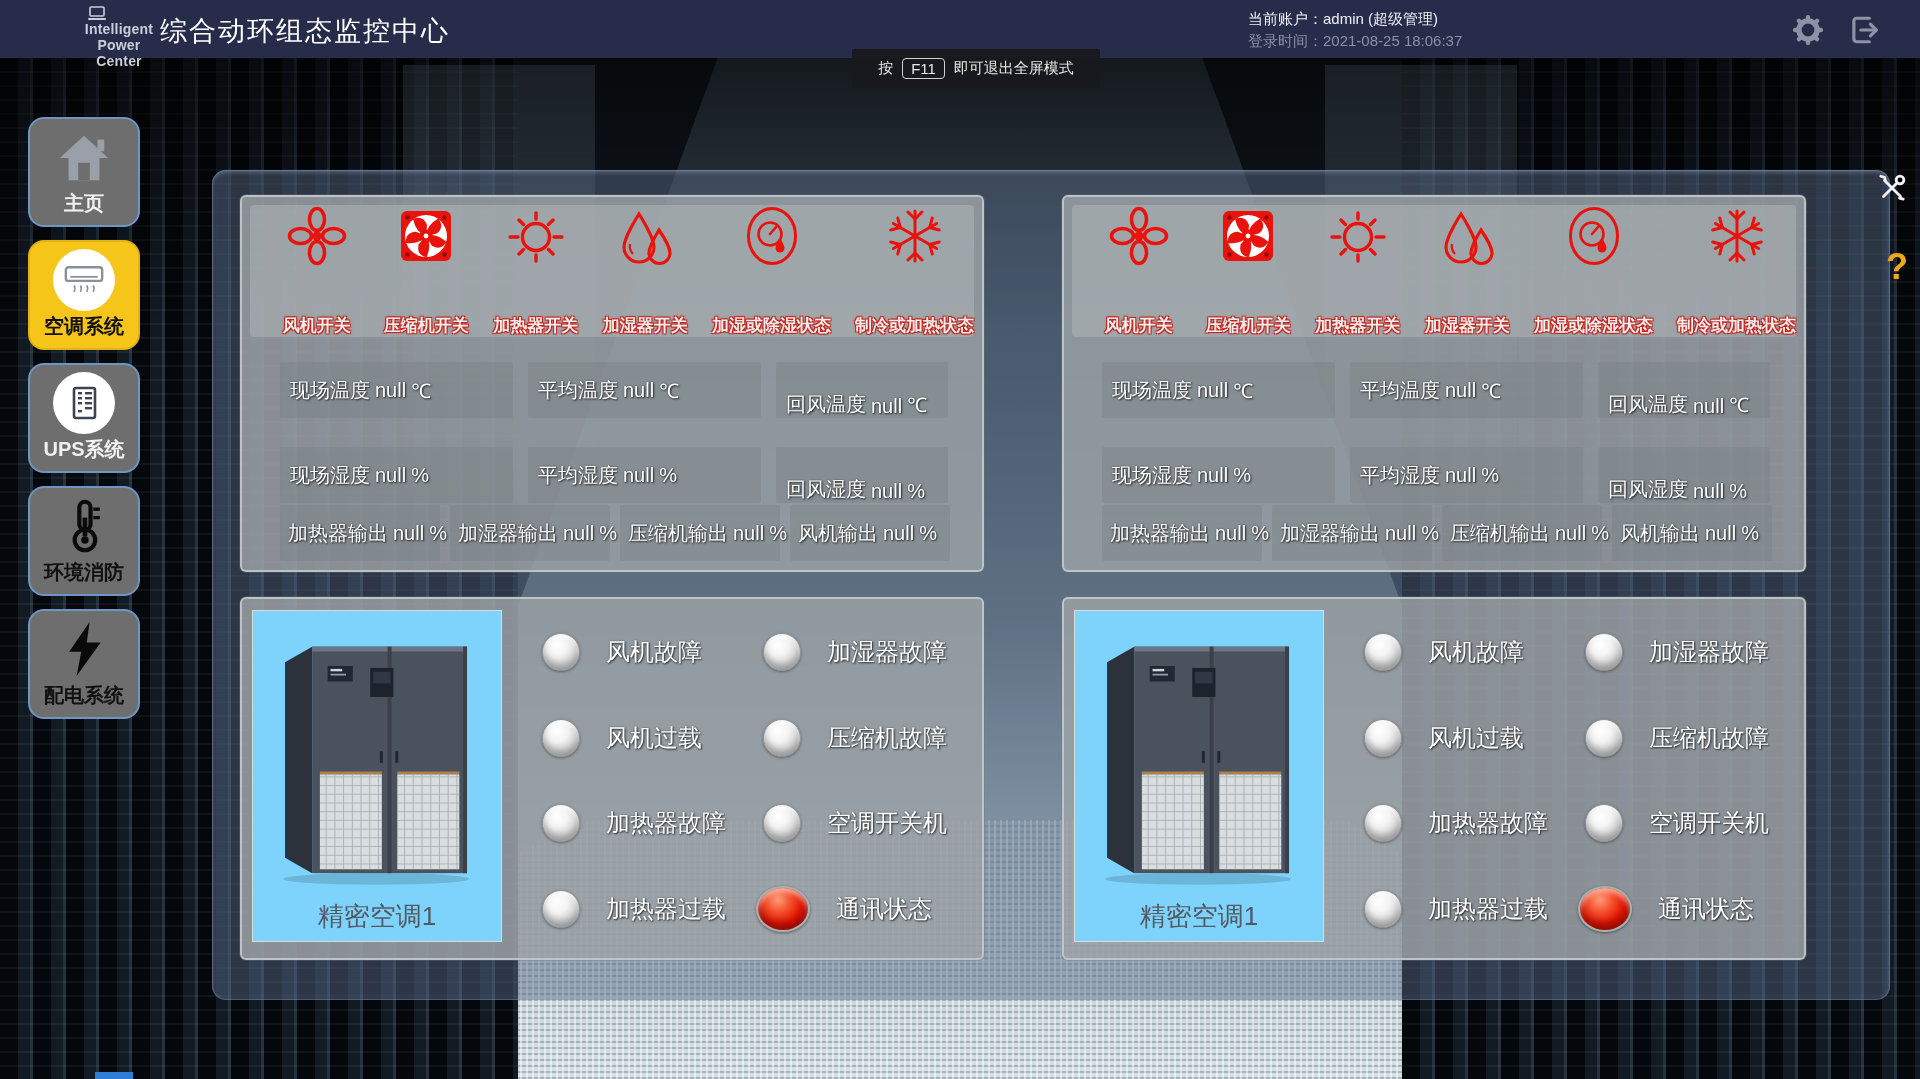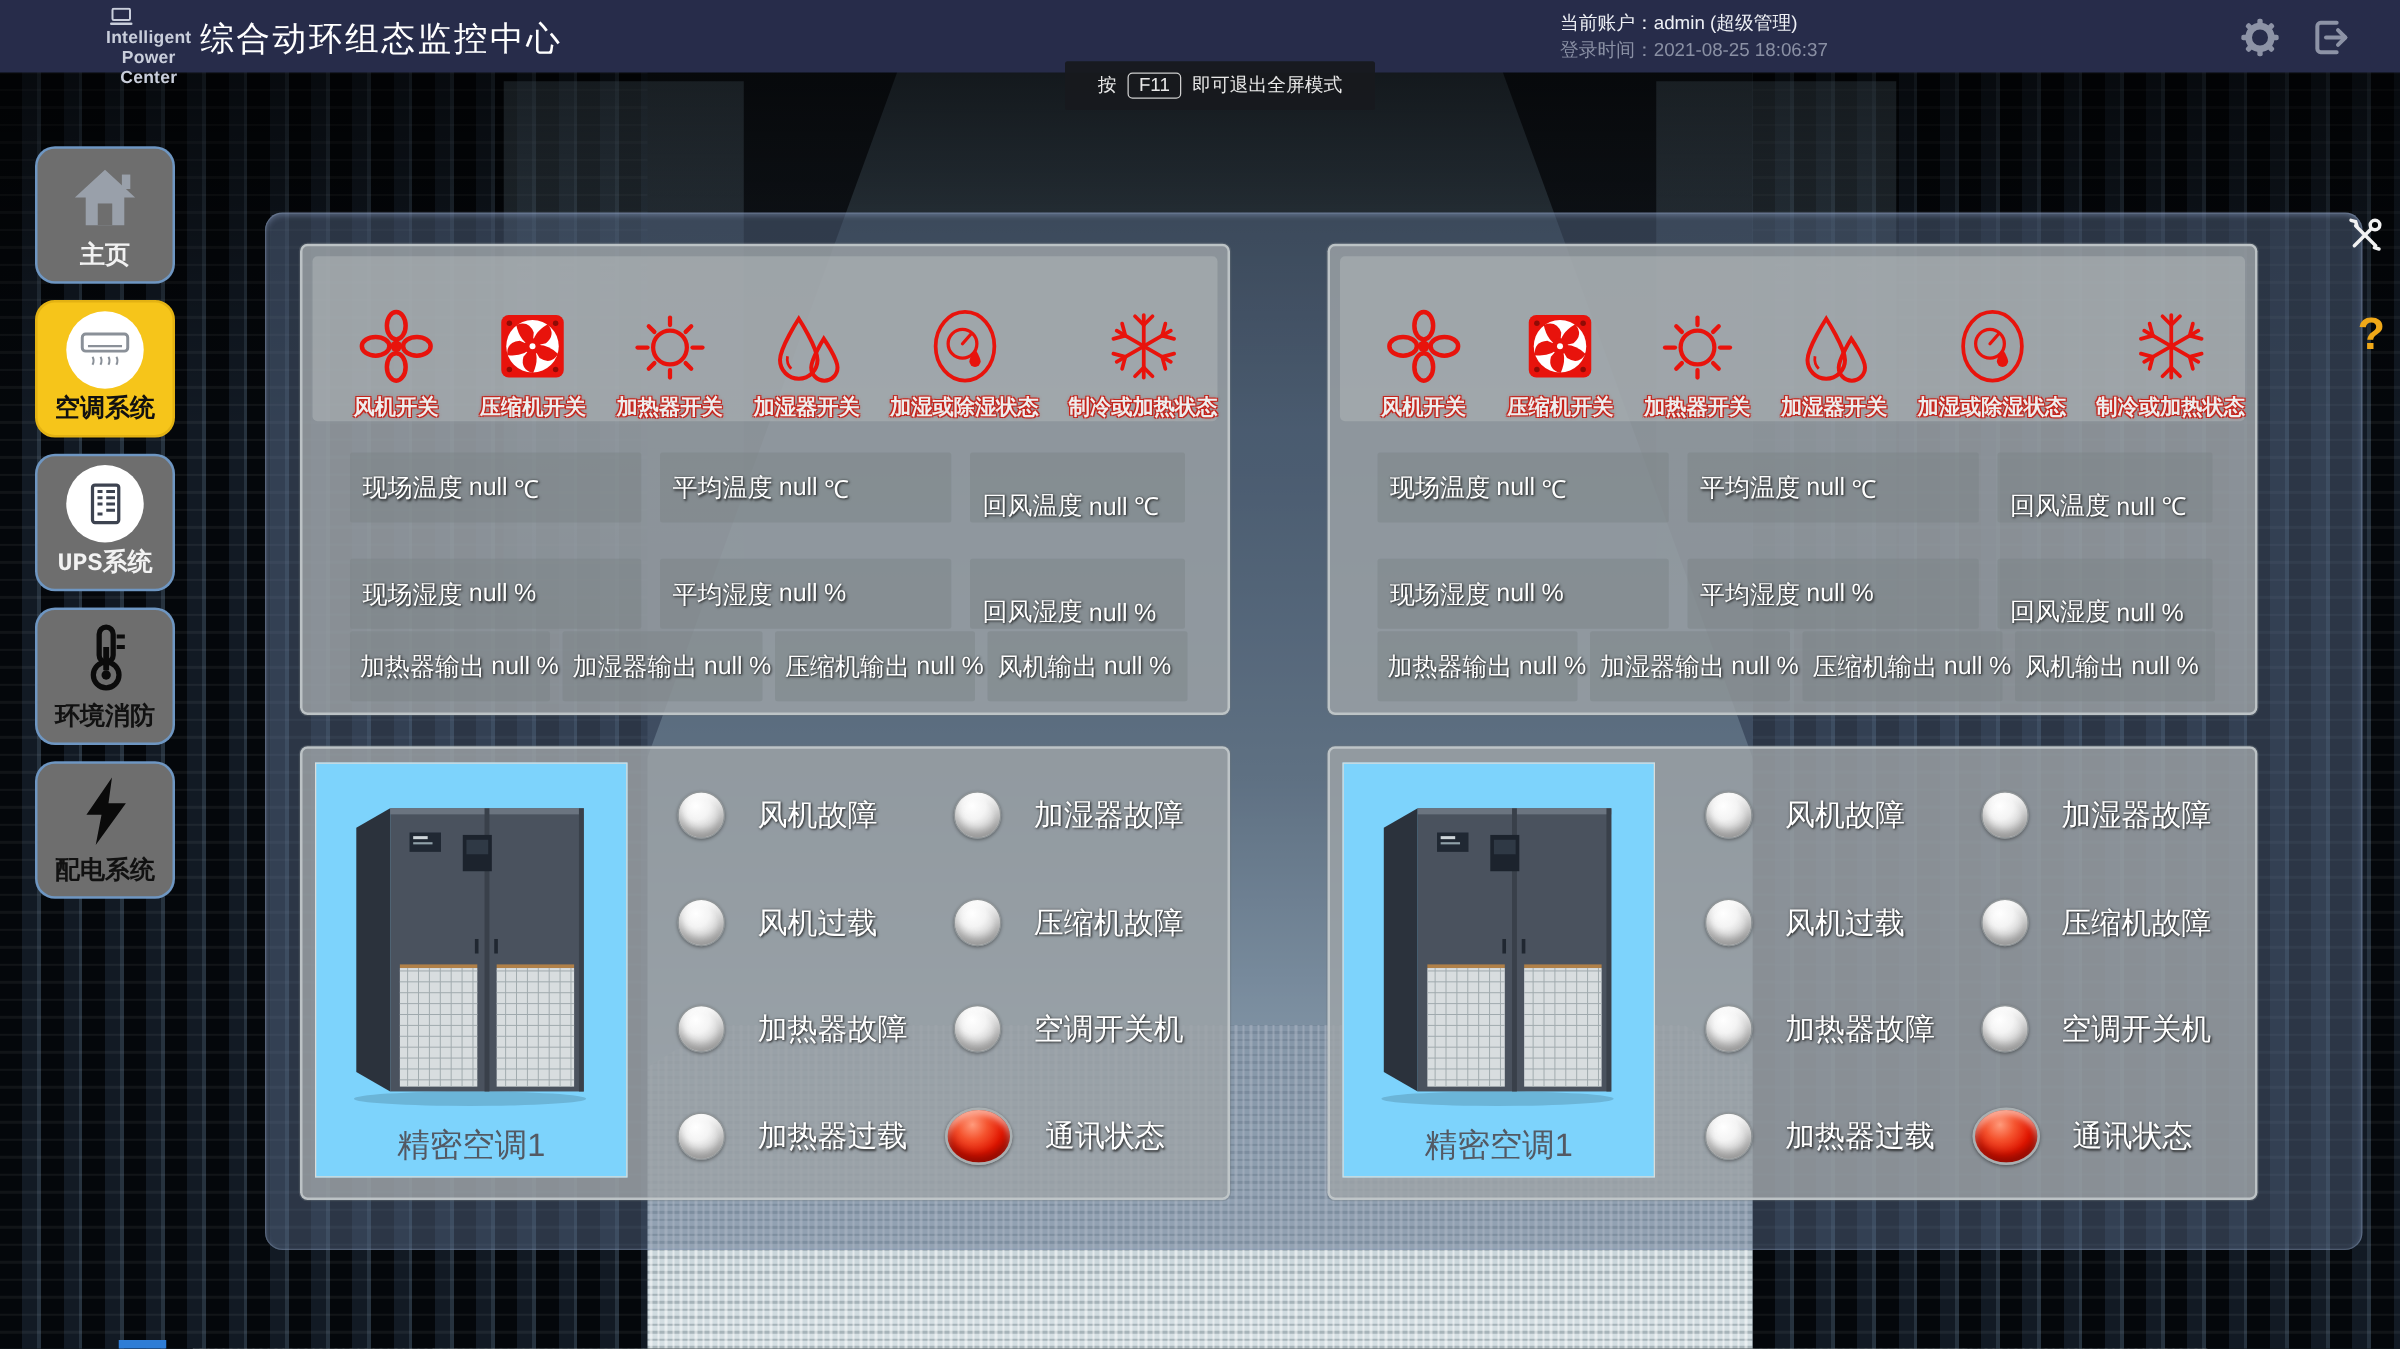--- a/index.html
+++ b/index.html
@@ -42,21 +42,21 @@
   .hdr-gear{left:1792px;}
   .hdr-logout{left:1848px;}
 
   
   .fs-toast{position:absolute;left:852px;top:49px;width:248px;height:39px;z-index:40;
     background:rgba(23,26,30,.94);border-radius:2px;display:flex;align-items:center;justify-content:center;
     color:#e8e8e8;font-size:15px;}
   .fs-key{border:1px solid #d0d0d0;border-radius:4px;padding:1px 8px;margin:0 9px;font-size:15px;}
 
   
-  .sidebar{position:absolute;left:28px;top:117px;width:112px;display:flex;flex-direction:column;gap:13px;z-index:25;font-family:Liberation Mono, monospace;}
+  .sidebar{position:absolute;left:28px;top:117px;width:112px;display:flex;flex-direction:column;gap:13px;z-index:25;}
   .side-item{width:112px;height:110px;border-radius:16px;background:#6e6e6e;
     border:2px solid rgba(110,160,215,.8);box-sizing:border-box;display:flex;flex-direction:column;
     align-items:center;cursor:pointer;}
   .side-item.selected{background:#f6c51a;border-color:#e3b213;}
   .side-icon-wrap{flex:1;display:flex;align-items:center;justify-content:center;padding-top:4px;}
   .icon-circle{width:62px;height:62px;border-radius:50%;background:#fff;display:flex;align-items:center;justify-content:center;}
   .side-label{font-size:20px;font-weight:bold;margin-bottom:8px;}
   .light-label{color:#f2f2f2;}
   .dark-label{color:#111;}
 
@@ -76,21 +76,21 @@
 
   .top-panel,.bottom-panel{position:absolute;left:0;width:744px;box-sizing:border-box;
     background:rgba(158,164,167,.82);border:2px solid rgba(198,203,206,.85);border-radius:6px;
     box-shadow:0 0 0 1px rgba(110,118,124,.35);}
   .top-panel{top:0;height:377px;}
   .bottom-panel{top:402px;height:363px;}
 
   
   .switch-row{position:absolute;top:8px;left:8px;right:8px;height:132px;display:flex;
     background:rgba(178,183,186,.5);border-radius:4px;}
-  .sw-cell{flex:1;display:flex;flex-direction:column;align-items:center;justify-content:flex-end;cursor:pointer;padding-left:24px;}
+  .sw-cell{flex:1;display:flex;flex-direction:column;align-items:center;justify-content:space-between;cursor:pointer;padding-left:24px;}
   .sw-icon{height:62px;display:flex;align-items:center;justify-content:center;}
   .sw-label{margin-top:6px;font-size:17px;font-weight:bold;color:#eee;white-space:nowrap;
     text-shadow:-1px -1px 0 rgba(197,35,26,.95),1px -1px 0 rgba(197,35,26,.95),
                 -1px 1px 0 rgba(197,35,26,.95),1px 1px 0 rgba(197,35,26,.95),0 0 3px rgba(197,35,26,.7);}
 
   
   .r-row{position:absolute;left:38px;display:flex;gap:15px;height:56px;}
   .row1{top:165px;} .row2{top:250px;} .row3{top:308px;left:38px;gap:10px;}
   .r-cell{background:rgba(122,130,134,.45);border-radius:2px;display:flex;align-items:center;
     padding:0 0 0 10px;box-sizing:border-box;color:#fff;font-size:20px;white-space:nowrap;

